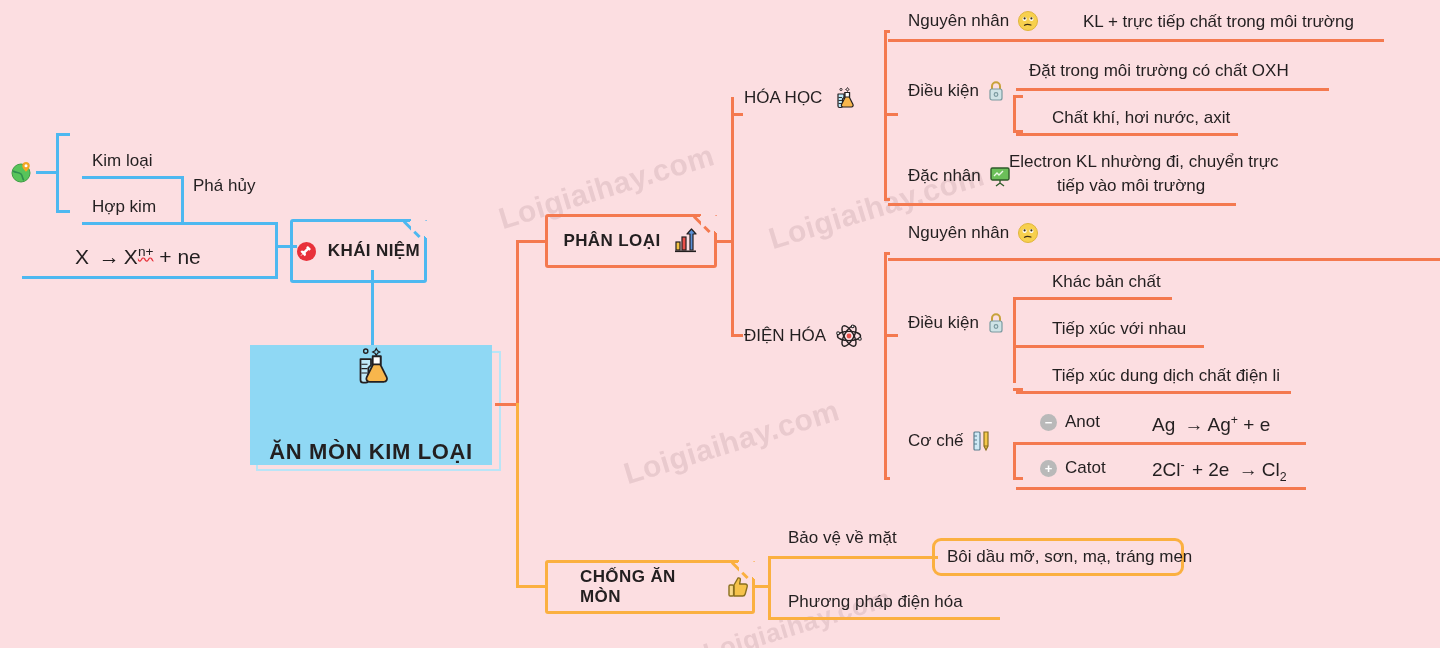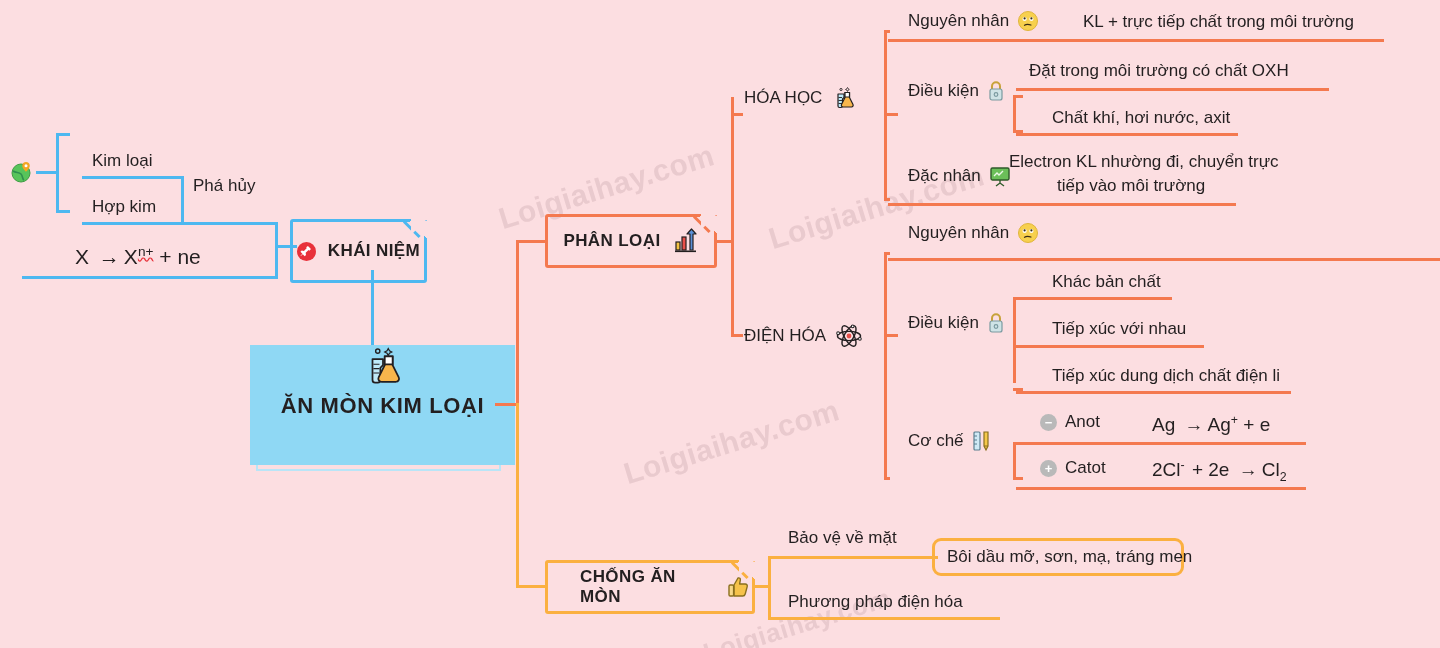--- a/index.html
+++ b/index.html
@@ -91,25 +91,25 @@
     background:transparent;
     display:flex;align-items:center;
     padding:0 12px;
     box-sizing:border-box;
     font-size:17px;color:#231f20;white-space:nowrap;
   }
 
   
   #central{
     position:absolute;
-    left:250px;top:345px;width:265px;height:120px;
+    left:250px;top:345px;width:242px;height:120px;
     background:#8fd8f4;
     display:flex;flex-direction:column;
-    align-items:center;justify-content:flex-start;
-    gap:6px;
+    align-items:center;justify-content:space-between;
+    gap:19px;
   }
   #central .ctext{
     font-size:22px;font-weight:700;color:#231f20;letter-spacing:.6px;
   }
   #central-shadow{
     position:absolute;left:256px;top:351px;width:245px;height:120px;
     border:2px solid #b9e5f7;box-sizing:border-box;
   }
 
   

